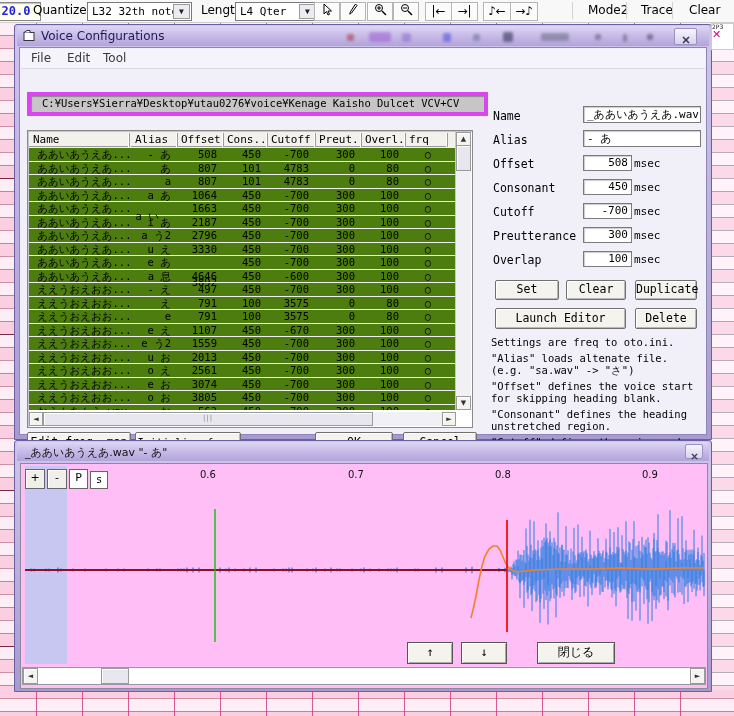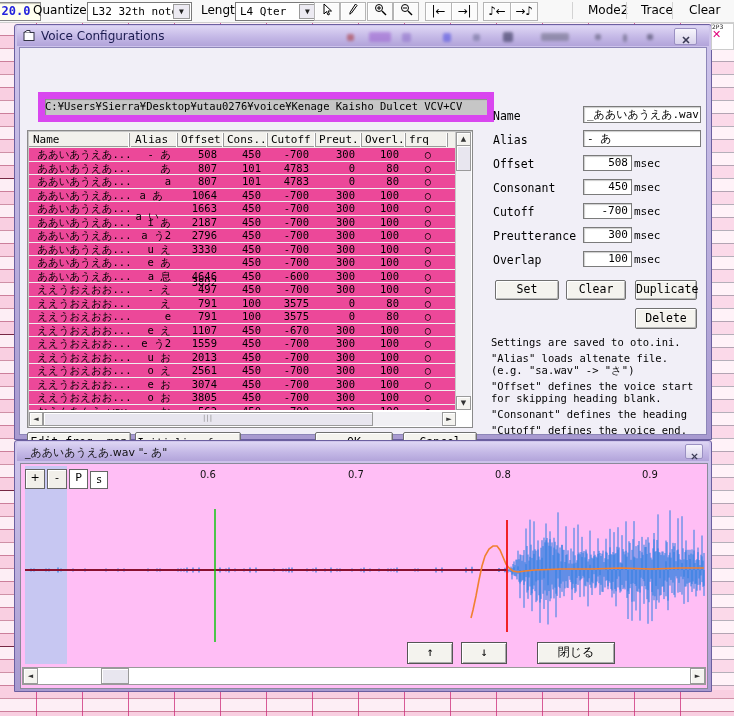--- a/index.html
+++ b/index.html
@@ -43,31 +43,31 @@
   .titletext{position:absolute;top:3px;font-size:12px;color:#1c1c50;white-space:nowrap;}
   .closebtn{position:absolute;top:2px;width:21px;height:15px;
       background:linear-gradient(180deg,#f7f5fc,#d9d3ec);border:1px solid #9a90c2;
       border-radius:2px;text-align:center;}
   .closebtn svg{margin-top:3px;}
   .client{position:absolute;background:#f1eff7;border:1px solid #8d86b8;}
   
   .menubar{position:absolute;left:1px;top:1px;right:1px;height:19px;background:#f6f4fb;
       border-bottom:1px solid #dcd7ea;font-size:12px;color:#3a3a3a;}
   .menuitem{position:absolute;top:2px;padding:0 4px;}
-  .pathbar{position:absolute;background:#c6c6c6;border:7px solid #d946ef;
+  .pathbar{position:absolute;background:#c6c6c6;border:4px solid #d946ef;
       box-shadow:inset 1px 1px 1px rgba(0,0,0,.3);color:#000;
-      font-family:"DejaVu Sans Mono",monospace;font-size:10.5px;line-height:15px;padding-left:0;
-      white-space:nowrap;overflow:hidden;margin-left:11px;}
+      font-family:"DejaVu Sans Mono",monospace;font-size:10.5px;line-height:15px;padding-left:11px;
+      white-space:nowrap;overflow:hidden;}
   .table{position:absolute;background:#fff;border:1px solid #8a8a8a;
       box-shadow:inset 1px 1px 1px rgba(0,0,0,.25);}
   .thead{position:absolute;left:1px;top:1px;height:16px;width:427px;background:#f2f1ec;
       font-size:11px;font-family:"DejaVu Sans Mono",monospace;}
   .th{position:absolute;top:1px;height:14px;line-height:14px;border-right:1px solid #9a9a9a;
       box-shadow:inset -1px 0 0 #fff,inset 0 -1px 0 #9a9a9a;padding-left:4px;overflow:hidden;}
-  .tbody{position:absolute;left:1px;top:17px;width:427px;height:262px;overflow:hidden;background:#ec4899;}
+  .tbody{position:absolute;left:1px;top:17px;width:427px;height:262px;overflow:hidden;background:#4d7c0f;}
   .trow{position:relative;height:12.5px;border-bottom:1px solid #efefef;
       font-size:10.5px;font-family:"DejaVu Sans Mono",monospace;color:#000;}
   .td{position:absolute;top:0;height:12px;line-height:12px;overflow:hidden;white-space:nowrap;}
   .num{text-align:right;}
   .vscroll{position:absolute;right:1px;top:1px;width:15px;height:278px;background:#f1f0f4;
       border-left:1px solid #c8c8c8;}
   .hscroll{position:absolute;left:1px;bottom:1px;height:14px;background:#f1f0f4;}
   .sbtn{position:absolute;background:#f4f3ef;border:1px solid #9a9a9a;color:#333;
       font-size:7px;text-align:center;box-shadow:inset 1px 1px 0 #fff;}
   .sthumb{position:absolute;background:#e8e6ef;border:1px solid #9a9a9a;
@@ -180,20 +180,25 @@
       <div class="blur" style="left:606px;top:8px;width:4px;height:8px;background:#55556e;"></div>
       <div class="blur" style="left:630px;top:8px;width:6px;height:6px;background:#3a3a55;"></div>
       <div class="closebtn" style="right:12px;">
         <svg width="8" height="8" viewBox="0 0 8 8">
             <line x1="1" y1="1" x2="7" y2="7" stroke="#3a3a55" stroke-width="1.6"></line>
             <line x1="7" y1="1" x2="1" y2="7" stroke="#3a3a55" stroke-width="1.6"></line>
           </svg>
       </div>
     </div>
     <div class="client" style="left:4px;top:22px;right:4px;bottom:4px;">
+      <div class="menubar">
+        <span class="menuitem" style="left:6px;">File</span>
+        <span class="menuitem" style="left:42px;">Edit</span>
+        <span class="menuitem" style="left:78px;">Tool</span>
+      </div>
       <div class="pathbar" style="left:7px;top:44px;width:442px;height:16px;">C:¥Users¥Sierra¥Desktop¥utau0276¥voice¥Kenage Kaisho Dulcet VCV+CV</div>
 
       <div class="table" style="left:7px;top:82px;width:444px;height:296px;">
         <div class="thead" id="thead">
             <div class="th" style="left: 0px; width: 96px;">Name</div>
             <div class="th" style="left: 102px; width: 42px;">Alias</div>
             <div class="th" style="left: 148px; width: 42px;">Offset</div>
             <div class="th" style="left: 194px; width: 40px;">Cons...</div>
             <div class="th" style="left: 238px; width: 44px;">Cutoff</div>
             <div class="th" style="left: 286px; width: 42px;">Preut...</div>
@@ -226,21 +231,21 @@
               <div class="td num" style="left: 104px; width: 38px;">a</div>
               <div class="td num" style="left: 150px; width: 38px;">807</div>
               <div class="td num" style="left: 196px; width: 36px;">101</div>
               <div class="td num" style="left: 240px; width: 40px;">4783</div>
               <div class="td num" style="left: 288px; width: 38px;">0</div>
               <div class="td num" style="left: 334px; width: 36px;">80</div>
               <div class="td" style="left: 378px; width: 42px; text-align: center;">○</div>
             </div>
             <div class="trow">
               <div class="td" style="left: 2px; width: 100px;">_ああいあうえあ...</div>
-              <div class="td num" style="left: 96px; width: 38px;">a あ</div>
+              <div class="td num" style="left: 104px; width: 38px;">a あ</div>
               <div class="td num" style="left: 150px; width: 38px;">1064</div>
               <div class="td num" style="left: 196px; width: 36px;">450</div>
               <div class="td num" style="left: 240px; width: 40px;">-700</div>
               <div class="td num" style="left: 288px; width: 38px;">300</div>
               <div class="td num" style="left: 334px; width: 36px;">100</div>
               <div class="td" style="left: 378px; width: 42px; text-align: center;">○</div>
             </div>
             <div class="trow">
               <div class="td" style="left: 2px; width: 100px;">_ああいあうえあ...</div>
               <div class="td num" style="left: 92px; width: 38px; margin-top: 8px;">a い</div>
@@ -452,35 +457,37 @@
           </div>
           <div style="position: relative; height: 24px;">
             <span class="flabel" style="top: 3px;">Overlap</span>
             <div class="fbox" style="left: 90px; top: 1px; width: 44px; height: 14px; line-height: 14px; text-align: right; padding-right: 3px;">100</div>
             <span class="fsuffix" style="left: 141px; top: 3px;">msec</span>
           </div>
         </div>
       <div class="btn" style="left:475px;top:232px;width:62px;height:18px;line-height:17px;">Set</div>
       <div class="btn" style="left:546px;top:232px;width:58px;height:18px;line-height:17px;">Clear</div>
       <div class="btn" style="left:615px;top:232px;width:60px;height:18px;line-height:17px;">Duplicate</div>
+      <div class="btn" style="left:475px;top:260px;width:129px;height:19px;line-height:18px;">Launch Editor</div>
       <div class="btn" style="left:615px;top:260px;width:60px;height:19px;line-height:18px;">Delete</div>
       <div class="help" style="left:471px;top:288px;width:218px;" id="help">
           <div class="grp">
-            <div>Settings are saved to oto.ini.</div>
+            <div>Settings are freq to oto.ini.</div>
           </div>
           <div class="grp">
             <div>"Alias" loads altenate file.</div>
             <div>(e.g. "sa.wav" -&gt; "さ")</div>
           </div>
           <div class="grp">
             <div>"Offset" defines the voice start</div>
             <div>for skipping heading blank.</div>
           </div>
           <div class="grp">
             <div>"Consonant" defines the heading</div>
+            <div>unstretched region.</div>
           </div>
           <div class="grp">
             <div>"Cutoff" defines the voice end.</div>
           </div>
         </div>
     </div>
   </div>
 
   <div class="win" style="left:14px;top:440px;width:696px;height:250px;">
     <div class="titlebar" style="height:19px;">

